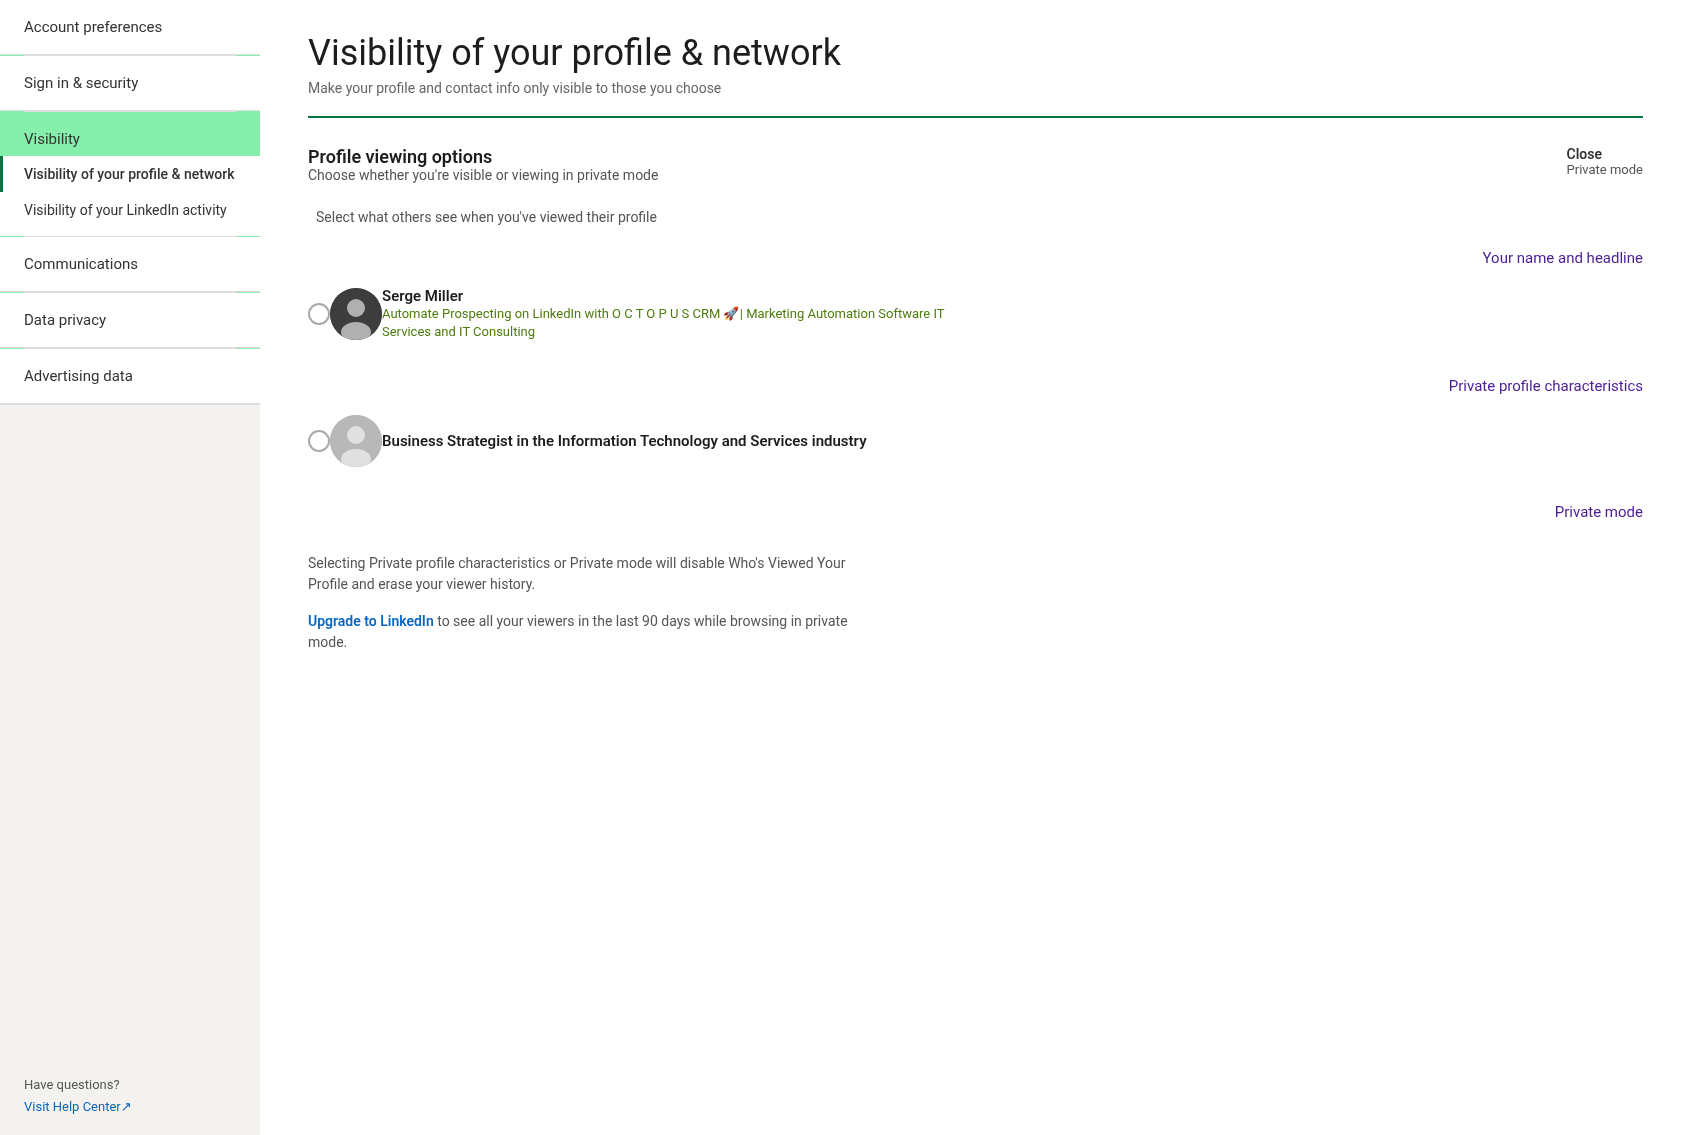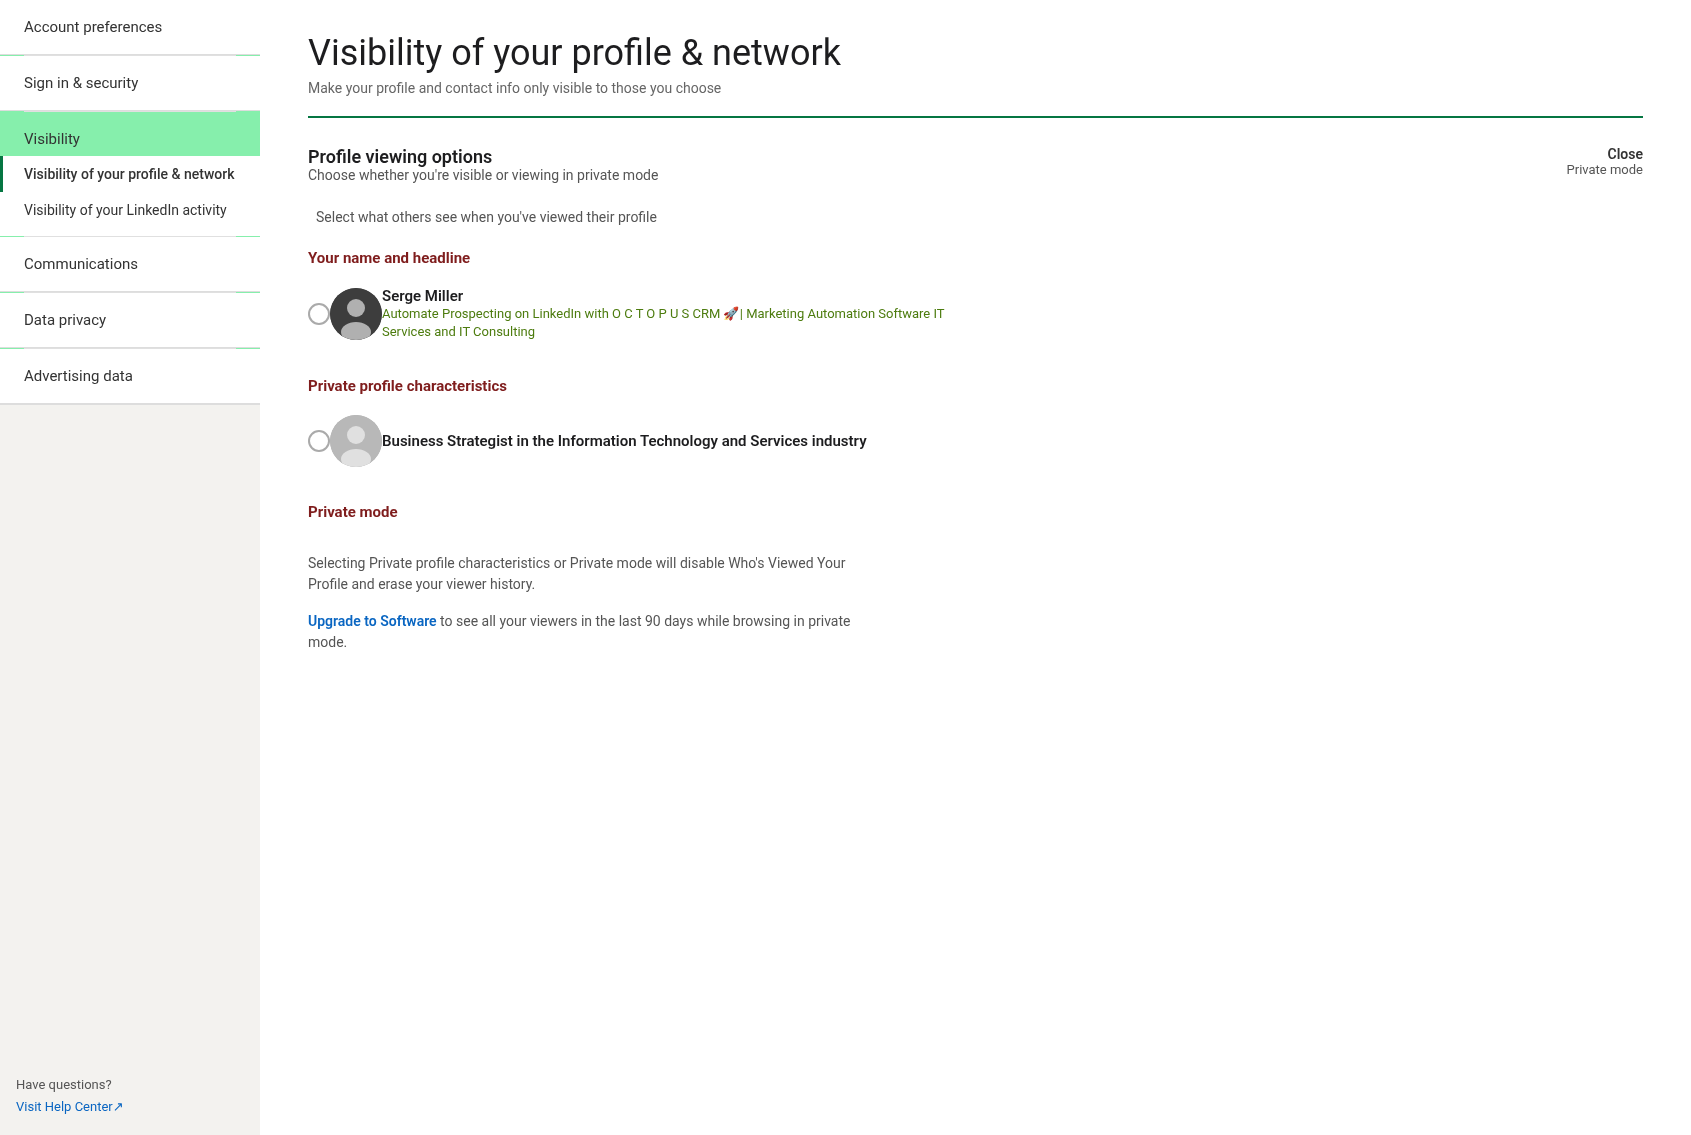--- a/index.html
+++ b/index.html
@@ -52,21 +52,21 @@
     }
 
     .sidebar-section-header {
       padding: 18px 24px 8px;
       font-size: 15px;
       color: #333;
       font-weight: 400;
     }
 
     .sidebar-footer {
-      padding: 20px 16px;
+      padding: 20px 24px;
       background: #f3f2ef;
       margin-top: auto;
     }
 
     .sidebar-footer .have-questions {
       font-size: 13px;
       color: #555;
       margin-bottom: 4px;
     }
 
@@ -120,21 +120,21 @@
     .section-desc {
       font-size: 14px;
       color: #555;
       margin-bottom: 20px;
     }
 
     .close-btn {
       font-size: 14px;
       color: #333;
       cursor: pointer;
-      text-align: right;
+      text-align: left;
     }
 
     .close-btn-label {
       font-weight: 600;
       display: block;
     }
 
     .close-btn-sub {
       font-size: 13px;
       color: #555;
@@ -149,23 +149,24 @@
       padding-left: 8px;
     }
 
     
     .option-group {
       margin-bottom: 32px;
     }
 
     .option-group-label {
       font-size: 15px;
-      font-weight: 700;
-      color: #7f1d1d;
+      font-weight: 400;
+      color: #4c1d95;
       margin-bottom: 16px;
+      text-align: right;
     }
 
     .option-row {
       display: flex;
       align-items: center;
       gap: 0;
       padding: 4px 0;
     }
 
     .radio-btn {
@@ -389,16 +390,16 @@
       </div>
     </div>
   </div>
 
   <div class="option-group">
     <div class="option-group-label">Private mode</div>
   </div>
 
   <p class="footer-note">Selecting Private profile characteristics or Private mode will disable Who's Viewed Your Profile and erase your viewer history.</p>
   <p class="footer-note">
-    <a class="upgrade-link">Upgrade to Software</a>
+    <a class="upgrade-link">Upgrade to LinkedIn</a>
     <span> </span><span>to see all your viewers in the last 90 days while browsing in private mode.</span>
   </p>
 </div>
 
 </body></html>

